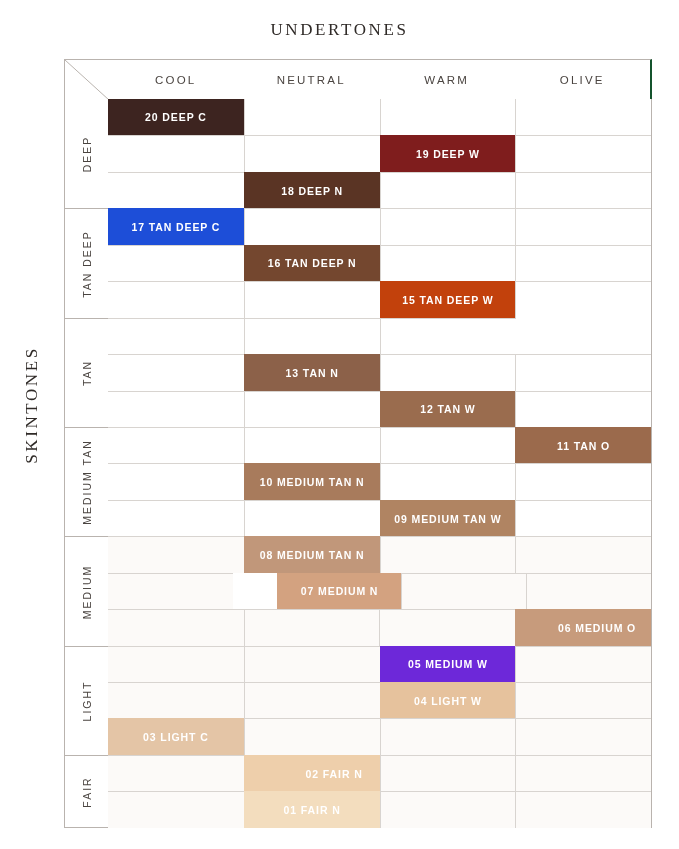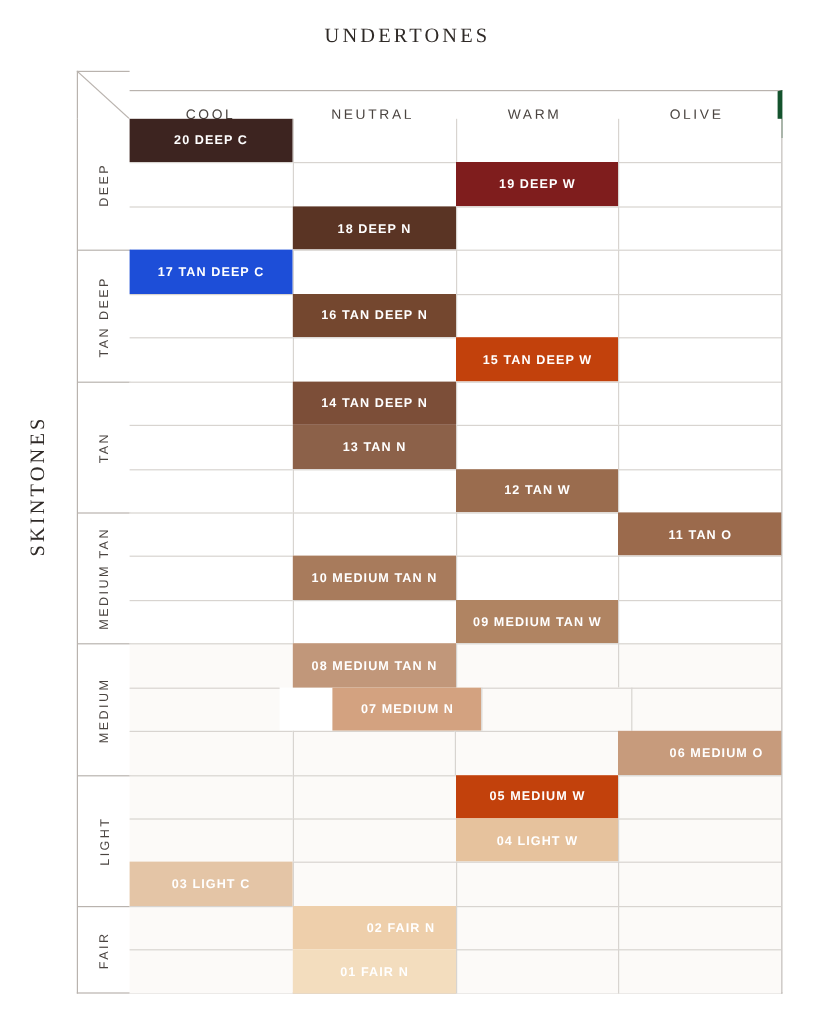--- a/index.html
+++ b/index.html
@@ -70,27 +70,27 @@
     border-top: 1px solid #b9b3ae;
     box-sizing: border-box;
     overflow: hidden;
   }
   .corner svg { display:block; }
 
   
   .head-row {
     position: absolute;
     left: 44px;
-    top: 16px;
+    top: 0;
     width: 544px;
     height: 40px;
     display: flex;
     box-sizing: border-box;
     border-top: 1px solid #b9b3ae;
-    border-right: 4px solid #14532d;
+    border-right: 2px solid #14532d;
   }
   .head-cell {
     width: 136px;
     height: 40px;
     line-height: 40px;
     text-align: center;
     font-size: 11.5px;
     letter-spacing: 2.2px;
     color: #4a4440;
     box-sizing: border-box;
@@ -241,21 +241,20 @@
           <div class="m-cell" style="background: rgb(255, 255, 255);"></div>
         </div>
         <div class="m-row">
           <div class="m-cell" style="background: rgb(255, 255, 255);"></div>
           <div class="m-cell" style="background: rgb(255, 255, 255);"></div>
           <div class="m-cell filled" style="background: #c2410c; color: rgb(255, 255, 255);">15 TAN DEEP W</div>
           <div class="m-cell" style="background: rgb(255, 255, 255);"></div>
         </div>
         <div class="m-row">
           <div class="m-cell" style="background: rgb(255, 255, 255);"></div>
-          <div class="m-cell filled" style="background: rgb(124, 78, 56); color: rgb(255, 255, 255);">14 TAN DEEP N</div>
           <div class="m-cell" style="background: rgb(255, 255, 255);"></div>
           <div class="m-cell" style="background: rgb(255, 255, 255);"></div>
         </div>
         <div class="m-row">
           <div class="m-cell" style="background: rgb(255, 255, 255);"></div>
           <div class="m-cell filled" style="background: rgb(140, 97, 73); color: rgb(255, 255, 255);">13 TAN N</div>
           <div class="m-cell" style="background: rgb(255, 255, 255);"></div>
           <div class="m-cell" style="background: rgb(255, 255, 255);"></div>
         </div>
         <div class="m-row">
@@ -296,21 +295,21 @@
         </div>
         <div class="m-row">
           <div class="m-cell" style="background: rgb(252, 250, 248);"></div>
           <div class="m-cell" style="background: rgb(252, 250, 248);"></div>
           <div class="m-cell" style="background: rgb(252, 250, 248);"></div>
           <div class="m-cell filled" style="background: rgb(199, 155, 124); color: rgb(255, 255, 255); padding-left: 27px;">06 MEDIUM O</div>
         </div>
         <div class="m-row">
           <div class="m-cell" style="background: rgb(252, 250, 248);"></div>
           <div class="m-cell" style="background: rgb(252, 250, 248);"></div>
-          <div class="m-cell filled" style="background: #c2410c; color: rgb(255, 255, 255);">05 MEDIUM W</div>
+          <div class="m-cell filled" style="background: #6d28d9; color: rgb(255, 255, 255);">05 MEDIUM W</div>
           <div class="m-cell" style="background: rgb(252, 250, 248);"></div>
         </div>
         <div class="m-row">
           <div class="m-cell" style="background: rgb(252, 250, 248);"></div>
           <div class="m-cell" style="background: rgb(252, 250, 248);"></div>
           <div class="m-cell filled" style="background: rgb(230, 194, 157); color: rgb(255, 255, 255);">04 LIGHT W</div>
           <div class="m-cell" style="background: rgb(252, 250, 248);"></div>
         </div>
         <div class="m-row">
           <div class="m-cell filled" style="background: rgb(228, 197, 166); color: rgb(255, 255, 255);">03 LIGHT C</div>

